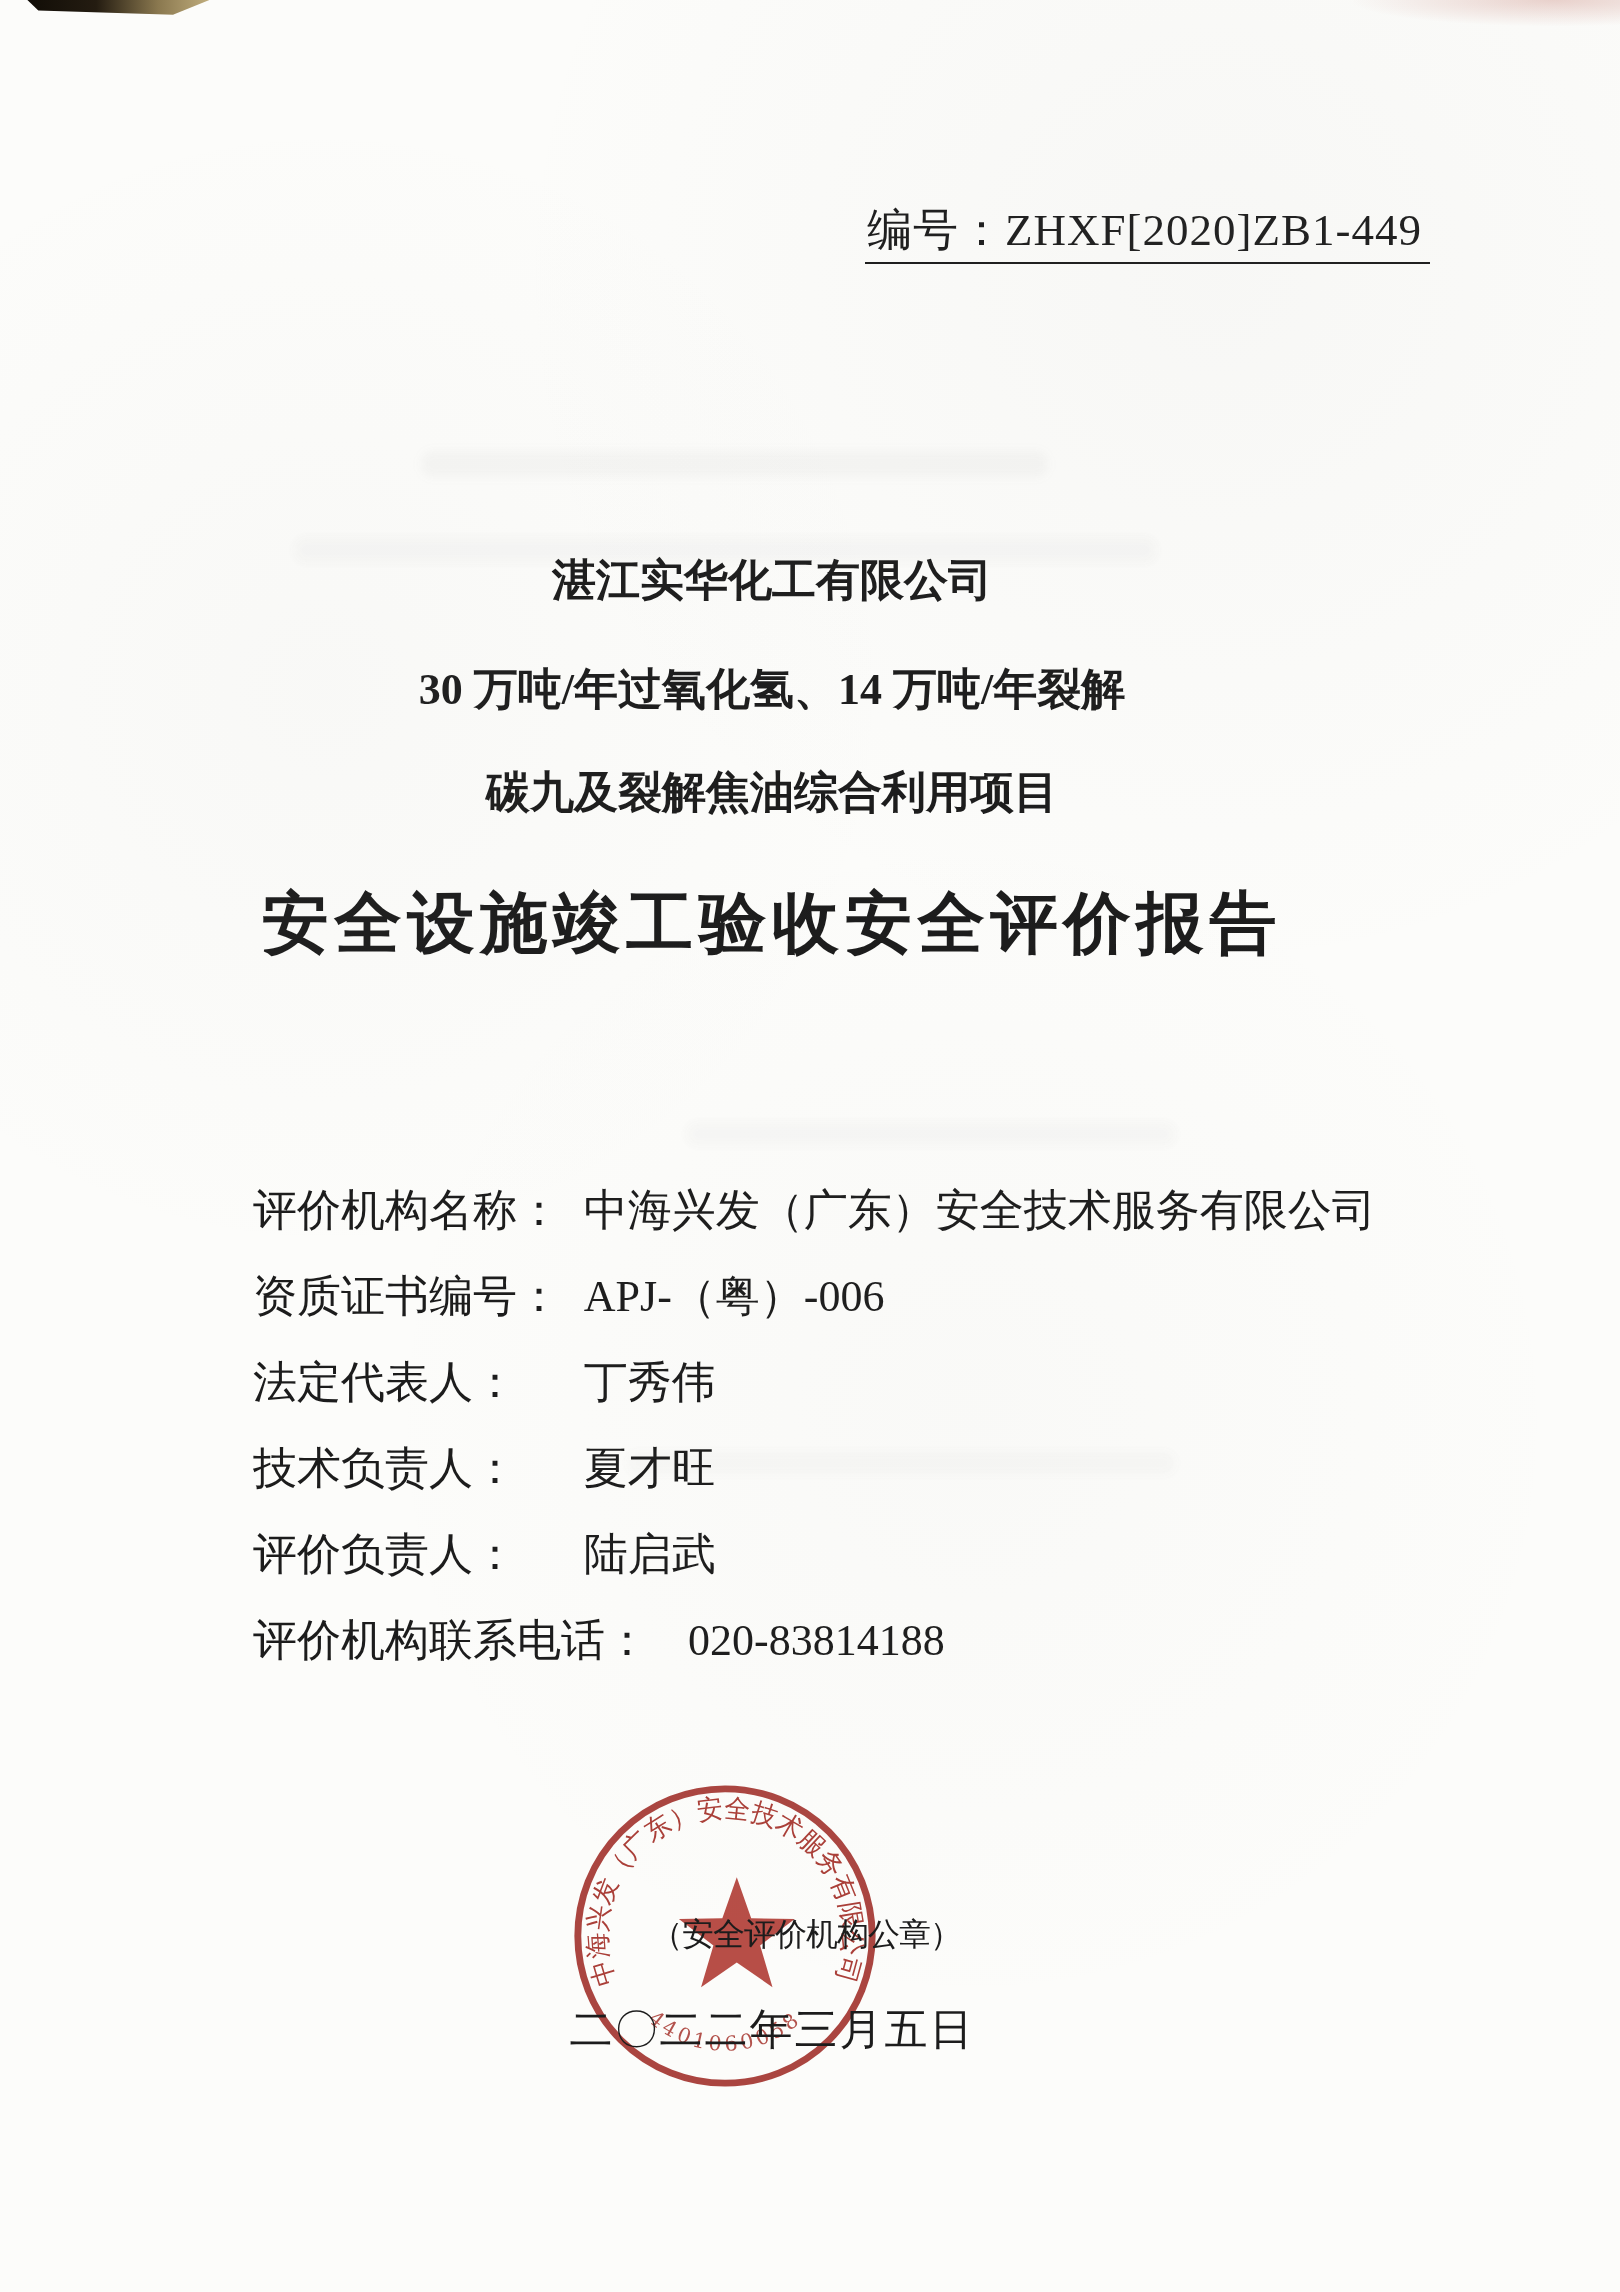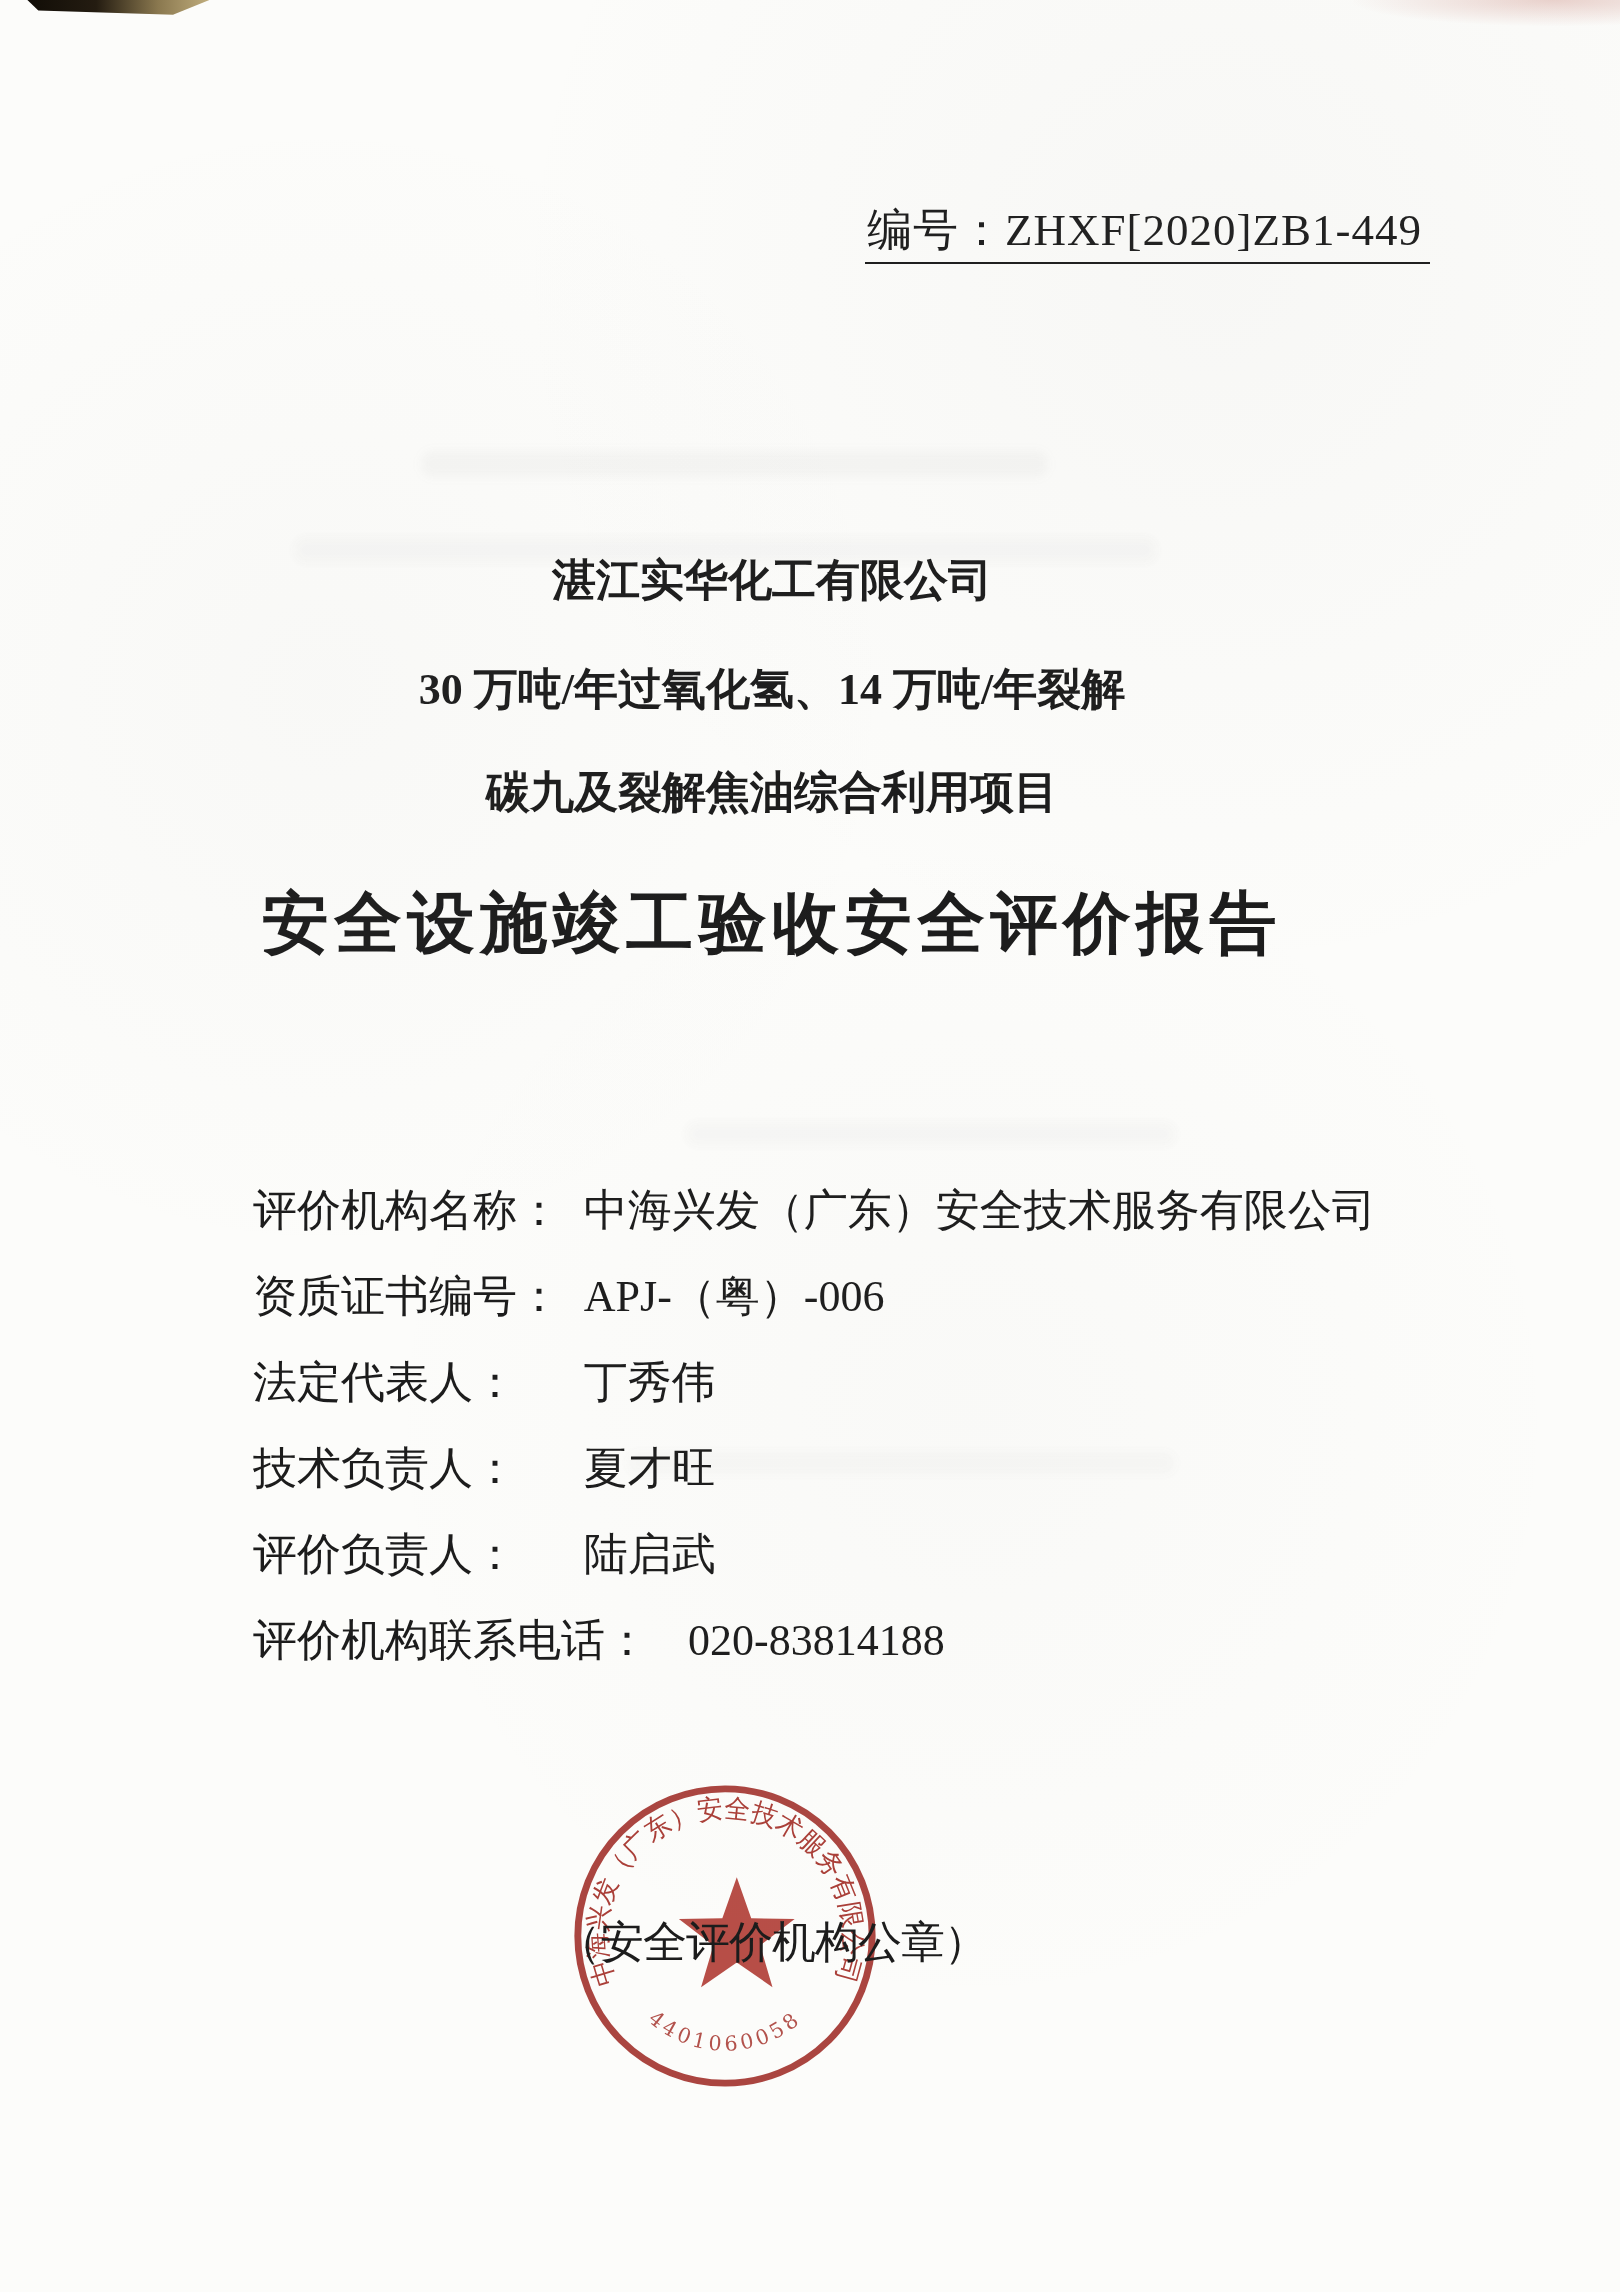--- a/index.html
+++ b/index.html
@@ -56,21 +56,21 @@
   .fields{position:absolute;left:253px;top:1188px;}
   .field-row{height:45px;margin-bottom:41px;font-size:44px;line-height:45px;white-space:nowrap;}
   .field-label{display:inline-block;min-width:323px;}
   .field-value{margin-left:7.8px;}
   .field-row.phone .field-value{margin-left:39px;}
 
   .seal-svg{position:absolute;left:568px;top:1779px;width:314px;height:314px;}
   .seal-ring-text{font-family:"DejaVu Sans",sans-serif;font-size:27px;fill:#a6352e;opacity:.95;}
   .seal-digits{font-family:"DejaVu Serif",serif;font-size:21px;fill:#a6352e;letter-spacing:4px;opacity:.85;}
 
-  .stamp-caption{top:1913px;font-size:44px;letter-spacing:-1px;z-index:3;}
+  .stamp-caption{top:1913px;font-size:32px;letter-spacing:-1px;z-index:3;padding-left:34px;}
   .issue-date{top:2001px;font-size:43px;letter-spacing:2px;z-index:3;}
 </style>
 </head>
 <body>
 
 <div class="page">
 
   <div class="artifact artifact-tl"></div>
   <div class="artifact artifact-tr"></div>
   <div class="bleed b1"></div>
@@ -115,15 +115,16 @@
     <polygon points="172,100 186.7,141.8 231,142.8 195.8,169.7 208.4,212.2 172,187 135.6,212.2 148.2,169.7 113,142.8 157.3,141.8" fill="#ad362e" fill-opacity="0.88"></polygon>
     <text class="seal-ring-text">
       <textPath href="#sealTopArc" startOffset="0" textLength="474" lengthAdjust="spacingAndGlyphs">中海兴发（广东）安全技术服务有限公司</textPath>
     </text>
     <text class="seal-digits" text-anchor="middle">
       <textPath href="#sealBottomArc" startOffset="50%">4401060058</textPath>
     </text>
   </svg>
 
   <div class="center-col stamp-caption">（安全评价机构公章）</div>
+  <div class="center-col issue-date">二〇二二年三月五日</div>
 
 </div>
 
 
 </body></html>

